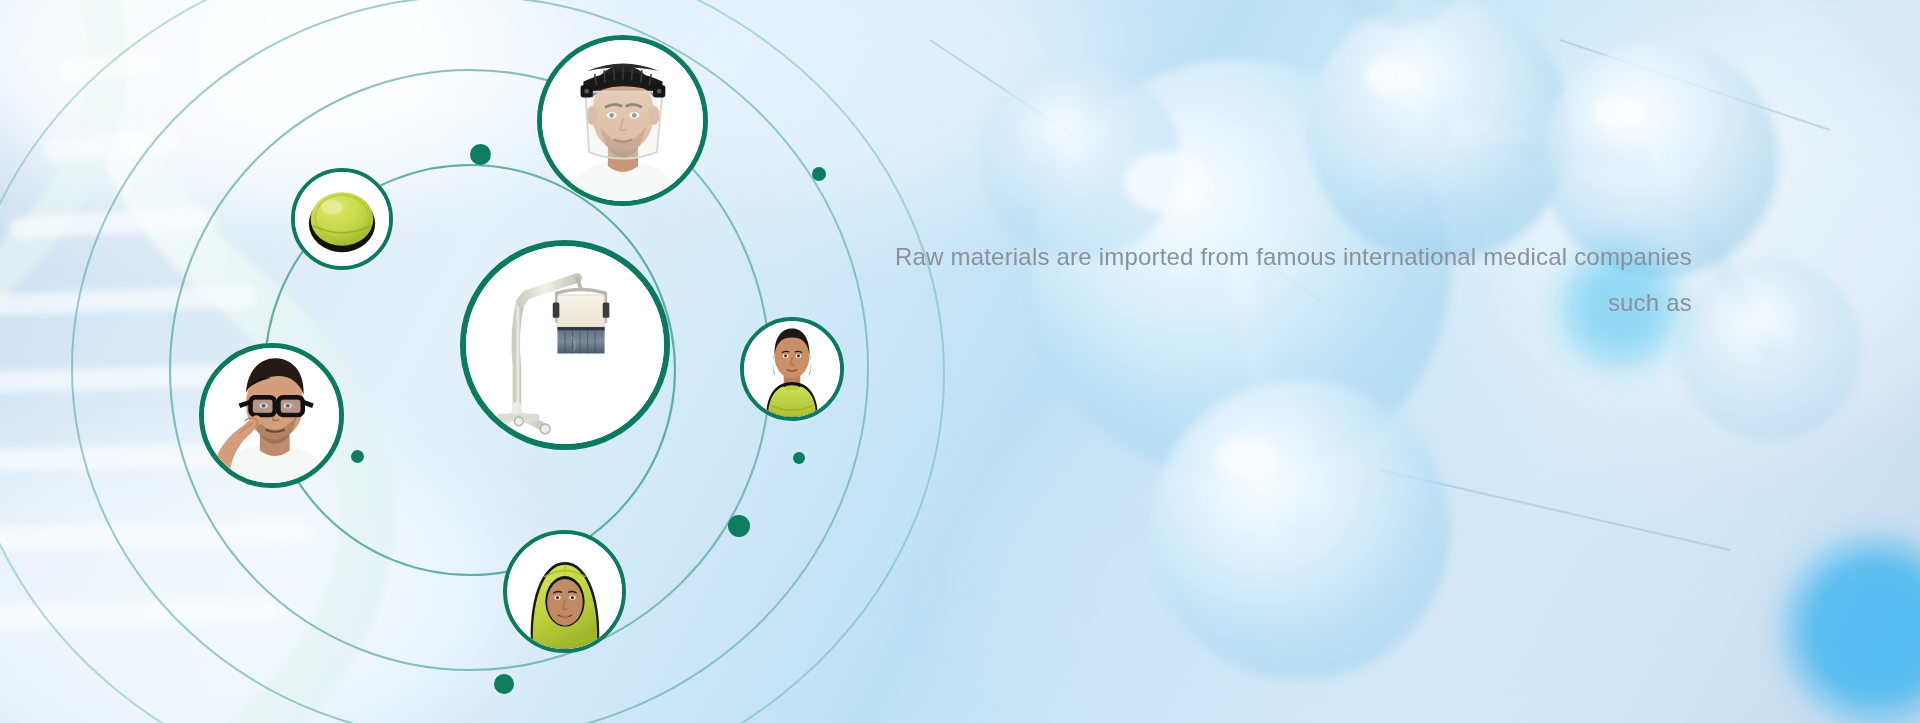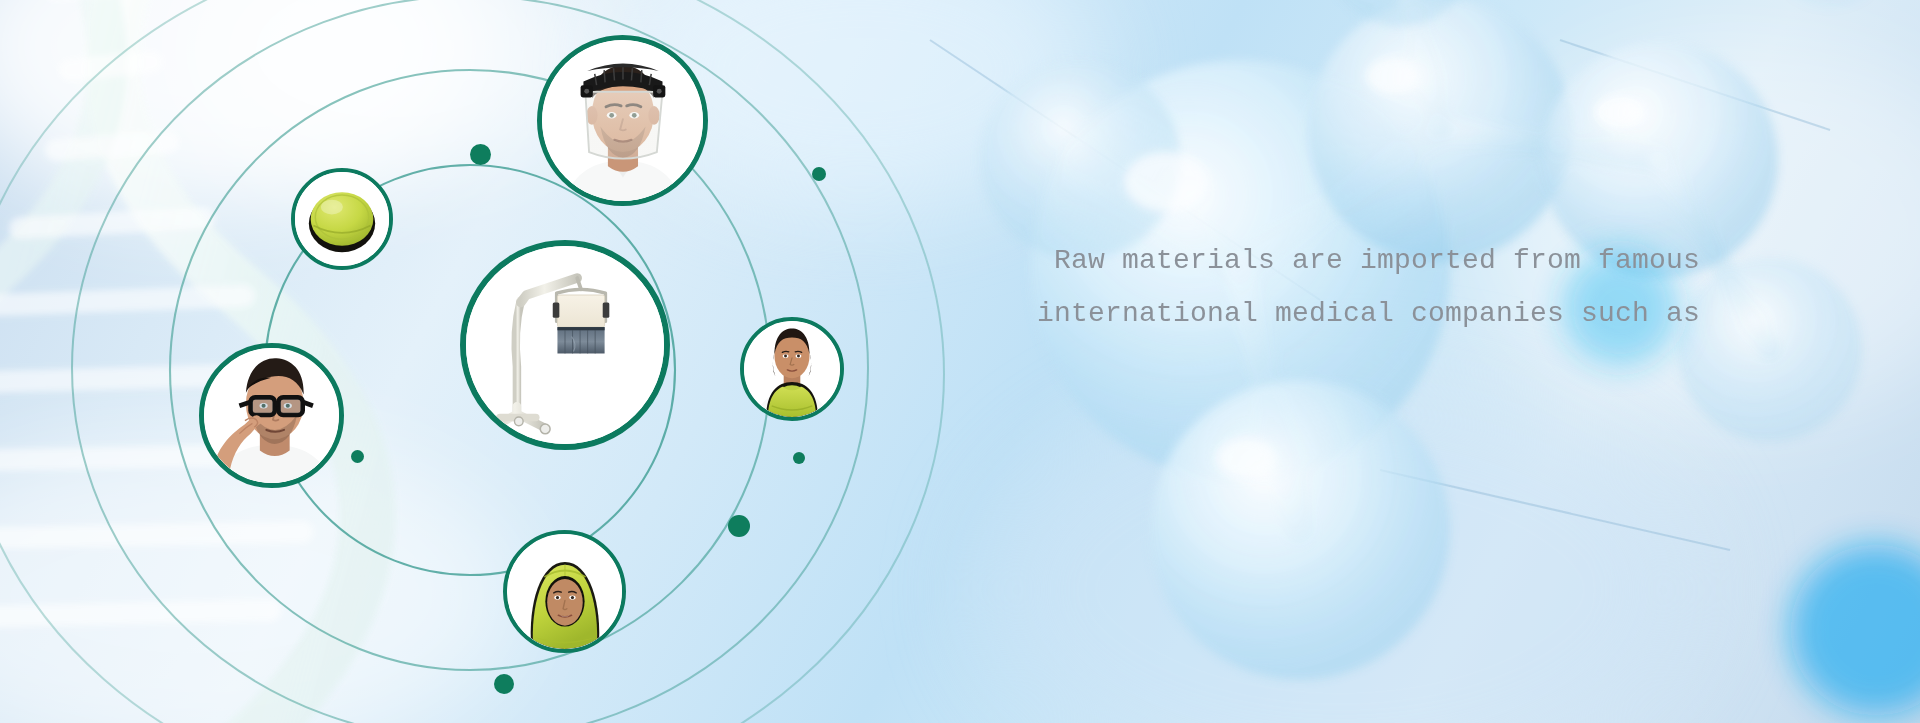--- a/index.html
+++ b/index.html
@@ -102,23 +102,23 @@
     margin: 0;
     font-size: 43px;
     line-height: 1.44;
     font-weight: 400;
     color: #121212;
     letter-spacing: 1px;
     white-space: nowrap;
   }
   .headline .line2 { display: block; }
   .subcopy {
-    margin: 26px 0 0 0;
-    font-family: Liberation Mono, monospace;
-    font-size: 28px;
+    margin: 26px 8px 0 0;
+    font-family: Liberation Sans, sans-serif;
+    font-size: 24px;
     line-height: 1.9;
     color: #8b9199;
     letter-spacing: 0.2px;
   }
   .subcopy .sline { display: block; }
 </style>
 </head>
 <body>
 
 <div id="banner">

